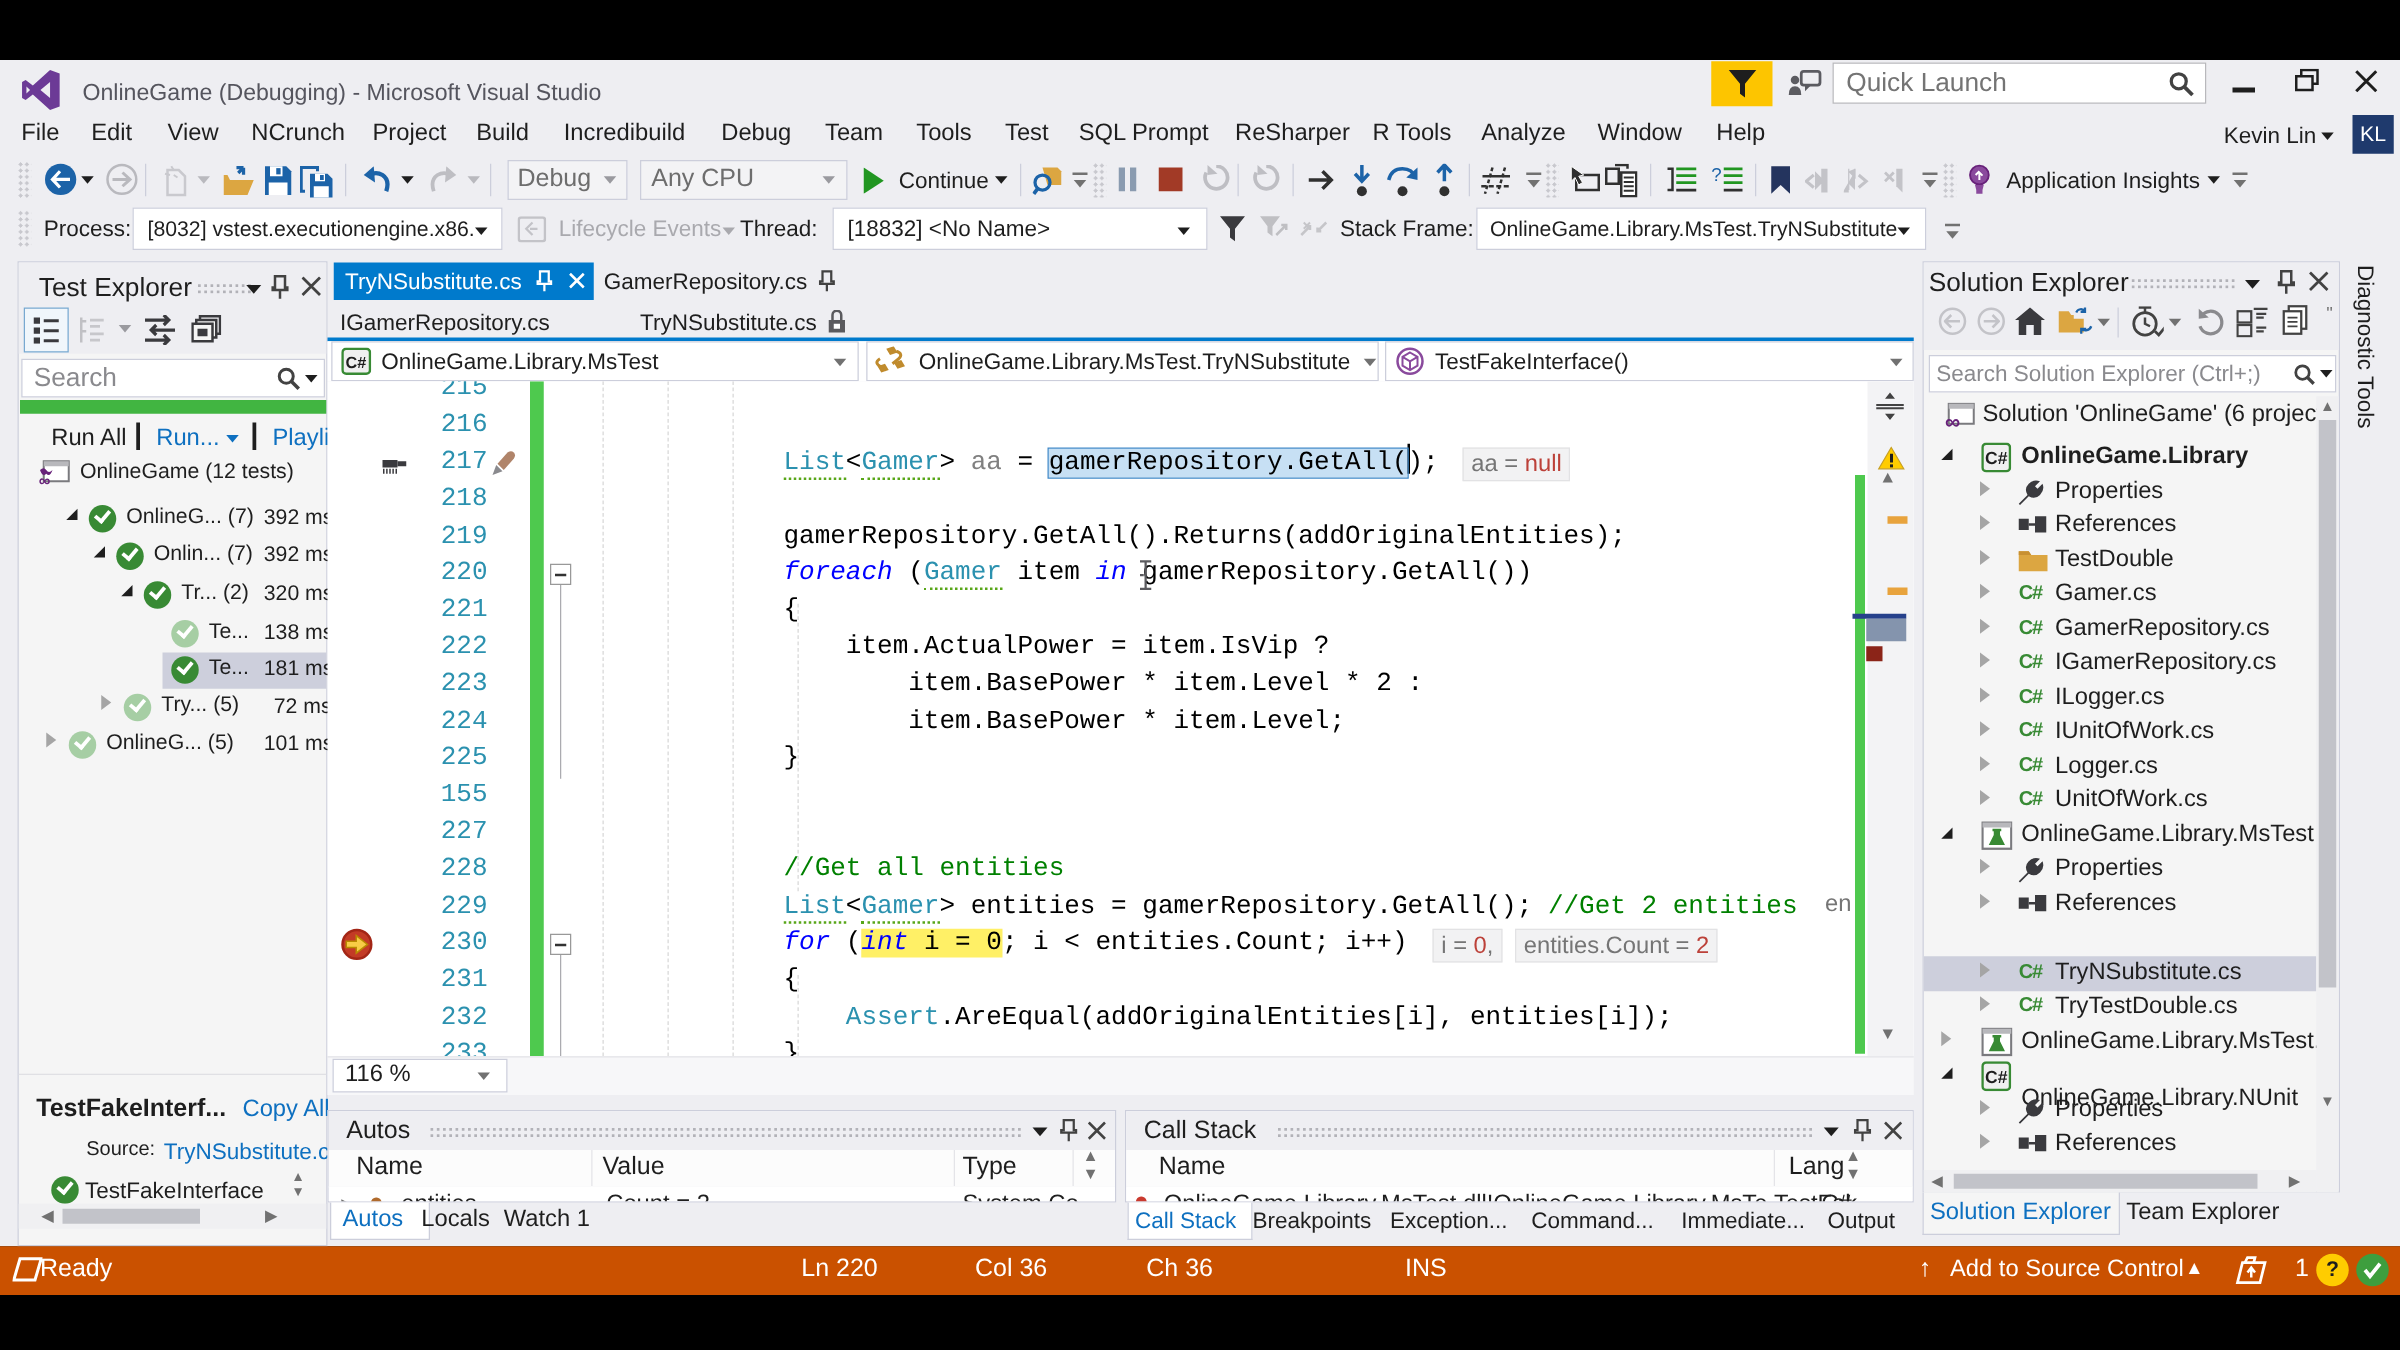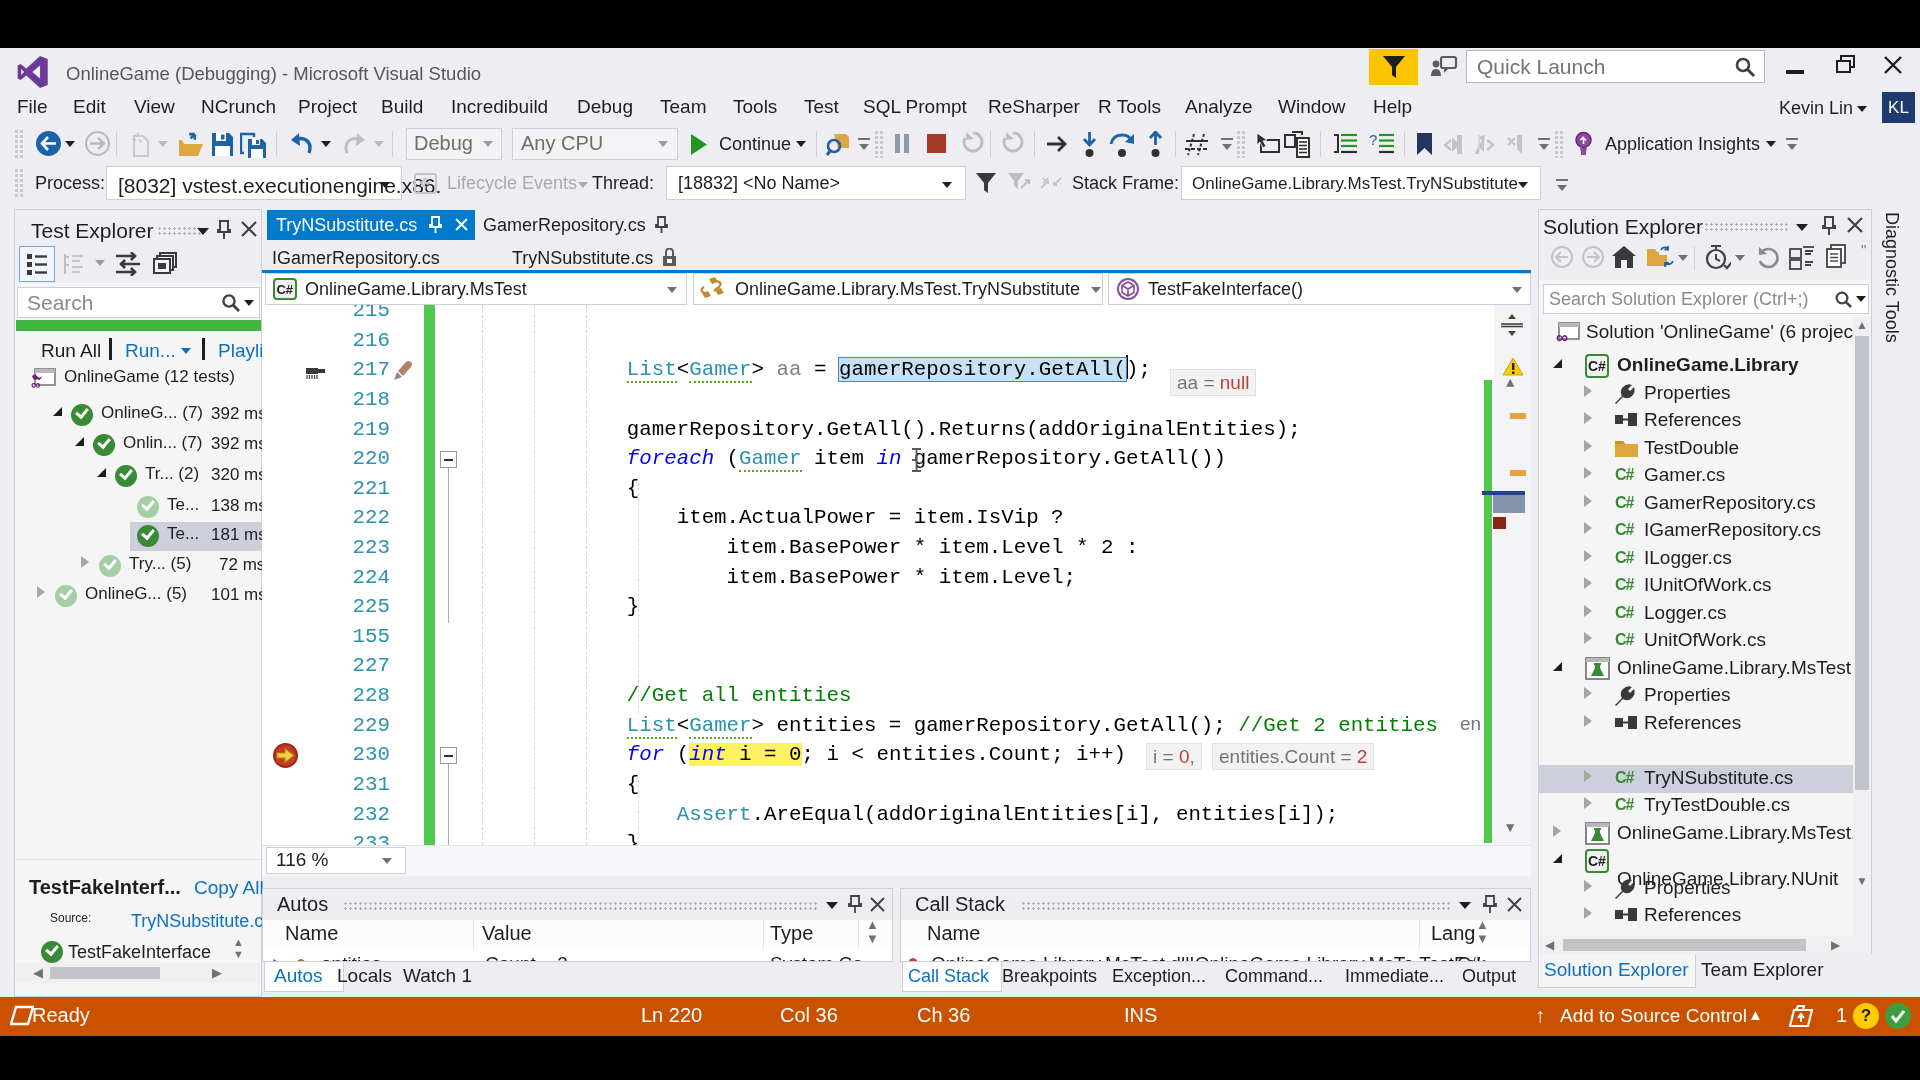--- a/index.html
+++ b/index.html
@@ -269,21 +269,21 @@
 <span class="abs" style="left:1605px;top:8px;font-size:18px;">Application Insights</span>
 <span class="caret sm abs" style="left:1766px;top:15px;"></span>
 <div class="abs" style="left:1786px;top:12px;width:12px;height:2.4px;background:#717171;"></div>
 <span class="caret sm abs" style="left:1787px;top:18px;border-top-color:#717171;"></span>
 </div>
 
 <div class="abs" style="left:0;top:115px;width:1920px;height:40px;" id="tb2">
 <div class="abs grip" style="left:14px;top:5px;width:11px;height:30px;"></div>
 <span class="abs" style="left:35px;top:10px;font-size:18px;">Process:</span>
 <div class="combo" style="left:106px;top:3px;width:296px;height:34px;background:#fff;"></div>
-<span class="abs" style="left:118px;top:11px;font-size:21px;">[8032] vstest.executionengine.x86.</span>
+<span class="abs" style="left:118px;top:11px;font-size:17px;">[8032] vstest.executionengine.x86.</span>
 <span class="caret sm abs" style="left:380px;top:19px;"></span>
 <svg class="abs" style="left:414px;top:10px;" width="23" height="21" viewBox="0 0 23 21">
         <rect x="1" y="1" width="21" height="19" rx="2" fill="none" stroke="#C3C3C8" stroke-width="2"></rect>
         <path d="M12 5 l-5 5 5 5 M10 10 l6 0" stroke="#C3C3C8" stroke-width="1.8" fill="none"></path>
       </svg>
 <span class="abs" style="left:447px;top:10px;font-size:18px;color:#A9A9AE;">Lifecycle Events</span>
 <span class="caret sm abs" style="left:578px;top:19px;border-top-color:#A9A9AE;"></span>
 <span class="abs" style="left:592px;top:10px;font-size:18px;">Thread:</span>
 <div class="combo" style="left:666px;top:3px;width:300px;height:34px;background:#fff;"></div>
 <span class="abs" style="left:678px;top:10px;font-size:18px;">[18832] &lt;No Name&gt;</span>
@@ -422,21 +422,21 @@
  <div class="row" style="left:0px;top:372px;">
    <span class="tree-exp-closed" style="position:absolute;left:22px;top:4px;"></span>
    <span class="chk faded" style="position:absolute;left:40px;top:3px;"></span>
    <span style="position:absolute;left:70px;top:2px;">OnlineG... (5)</span>
    <span style="position:absolute;left:196px;top:3px;">101 ms</span>
  </div>
 
  <div class="abs" style="left:0;top:649px;width:246px;height:1px;background:#E0E0E4;"></div>
  <span class="abs" style="left:14px;top:666px;font-size:20px;font-weight:bold;">TestFakeInterf...</span>
  <span class="abs" style="left:179px;top:667px;font-size:19px;color:#0E70C0;">Copy All</span>
- <span class="abs" style="left:35px;top:701px;font-size:12px;">Source:</span>
+ <span class="abs" style="left:54px;top:701px;font-size:16px;">Source:</span>
  <span class="abs" style="left:116px;top:701px;font-size:18px;color:#0E70C0;">TryNSubstitute.cs</span>
  <span class="chk" style="position:absolute;left:26px;top:731px;"></span>
  <span class="abs" style="left:53px;top:732px;font-size:18px;color:#1E1E1E;">TestFakeInterface</span>
  <div class="abs" style="left:215px;top:728px;width:18px;height:28px;background:#F5F5F5;"></div>
  <span class="abs" style="left:218px;top:726px;font-size:11px;color:#717171;">▲</span>
  <span class="abs" style="left:218px;top:738px;font-size:11px;color:#717171;">▼</span>
 
  <div class="abs" style="left:0px;top:753px;width:246px;height:20px;background:#F0F0F2;"></div>
  <span class="abs" style="left:18px;top:755px;font-size:13px;color:#717171;">◀</span>
  <div class="abs" style="left:35px;top:757px;width:110px;height:12px;background:#C2C3C9;"></div>
@@ -532,21 +532,21 @@
   <div class="cl" style="top:228.0px;left:215px;">                    item.BasePower * item.Level * 2 :</div>
   <div class="cl" style="top:257.6px;left:215px;">                    item.BasePower * item.Level;</div>
   <div class="cl" style="top:287.2px;left:215px;">            }</div>
   <div class="cl" style="top:376.1px;left:215px;"><span class="cm">            //Get all entities</span></div>
   <div class="cl" style="top:405.7px;left:215px;">            <span class="ty"><span class="sq">List</span></span>&lt;<span class="ty"><span class="sq">Gamer</span></span>&gt; entities = gamerRepository.GetAll(); <span class="cm">//Get 2 entities</span></div>
   <div class="cl" style="top:435.3px;left:215px;">            <span class="k">for</span> (<span class="hl"><span class="k">int</span> i = 0</span>; i &lt; entities.Count; i++)</div>
   <div class="cl" style="top:464.9px;left:215px;">            {</div>
   <div class="cl" style="top:494.5px;left:215px;">                <span class="ty">Assert</span>.AreEqual(addOriginalEntities[i], entities[i]);</div>
   <div class="cl" style="top:524.2px;left:215px;">            }</div>
 
-  <div class="pill" style="left:908px;top:64px;">aa = <span class="vr">null</span></div>
+  <div class="pill" style="left:908px;top:53px;">aa = <span class="vr">null</span></div>
   <div class="pill" style="left:884px;top:438px;">i = <span class="vr">0</span>,</div>
   <div class="pill" style="left:950px;top:438px;">entities.Count = <span class="vr">2</span></div>
   <span class="abs" style="left:1198px;top:408px;font-size:19px;color:#757575;font-family:'Liberation Sans';">en</span>
 
   <svg class="abs" style="left:42px;top:53px;" width="23" height="23" viewBox="0 0 23 23">
             <path d="M2 10 L14 10 L14 16 L2 16 Z" fill="#3A3A3E"></path>
             <path d="M14 11 L21 11 L21 15 L14 15Z" fill="#3A3A3E"></path>
             <g stroke="#3A3A3E" stroke-width="1.2">
               <line x1="3" y1="17" x2="3" y2="21"></line>
               <line x1="5.5" y1="17" x2="5.5" y2="21"></line>

